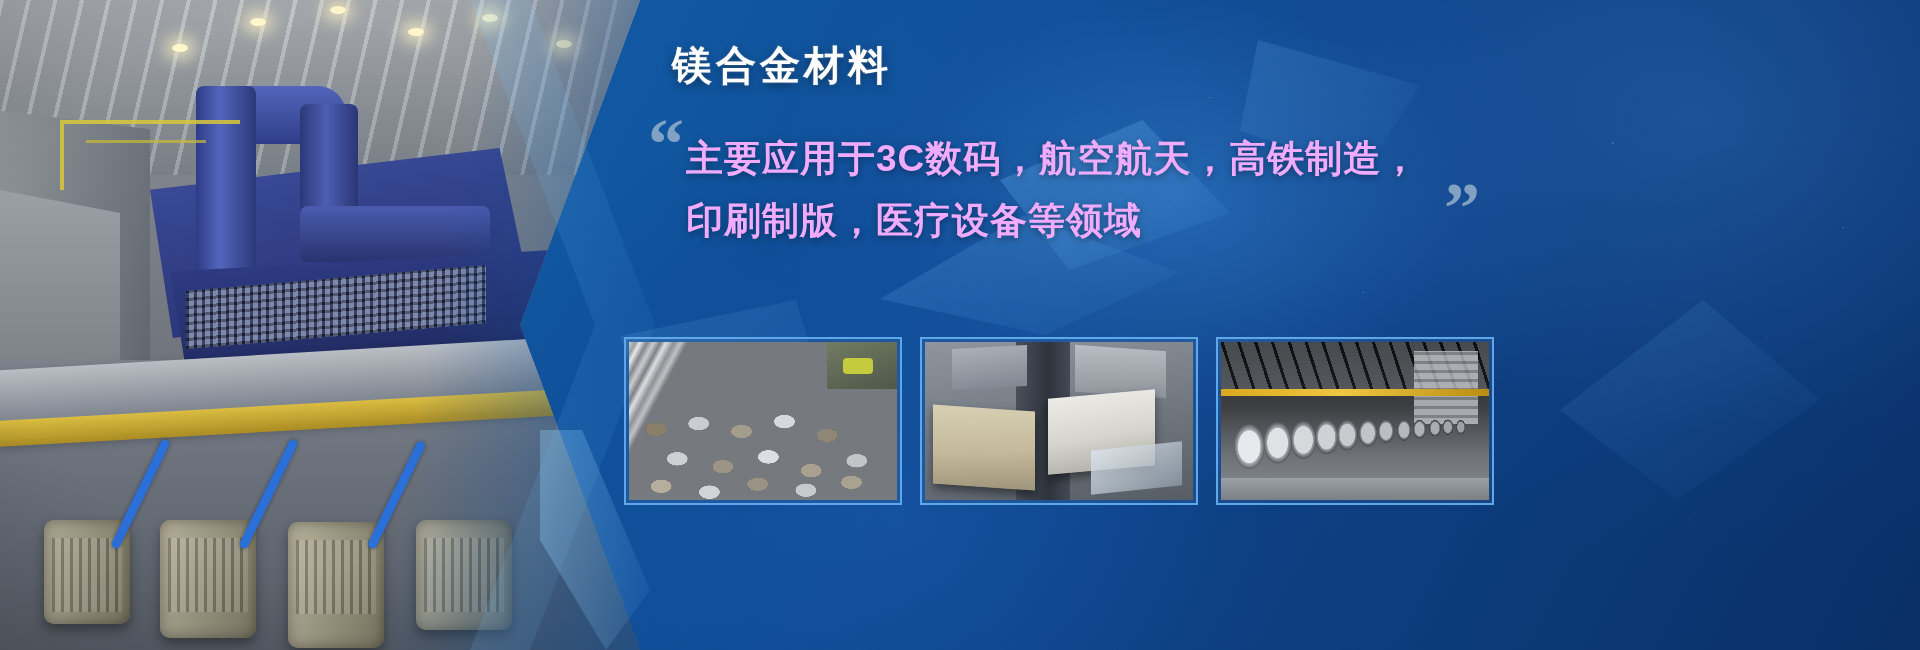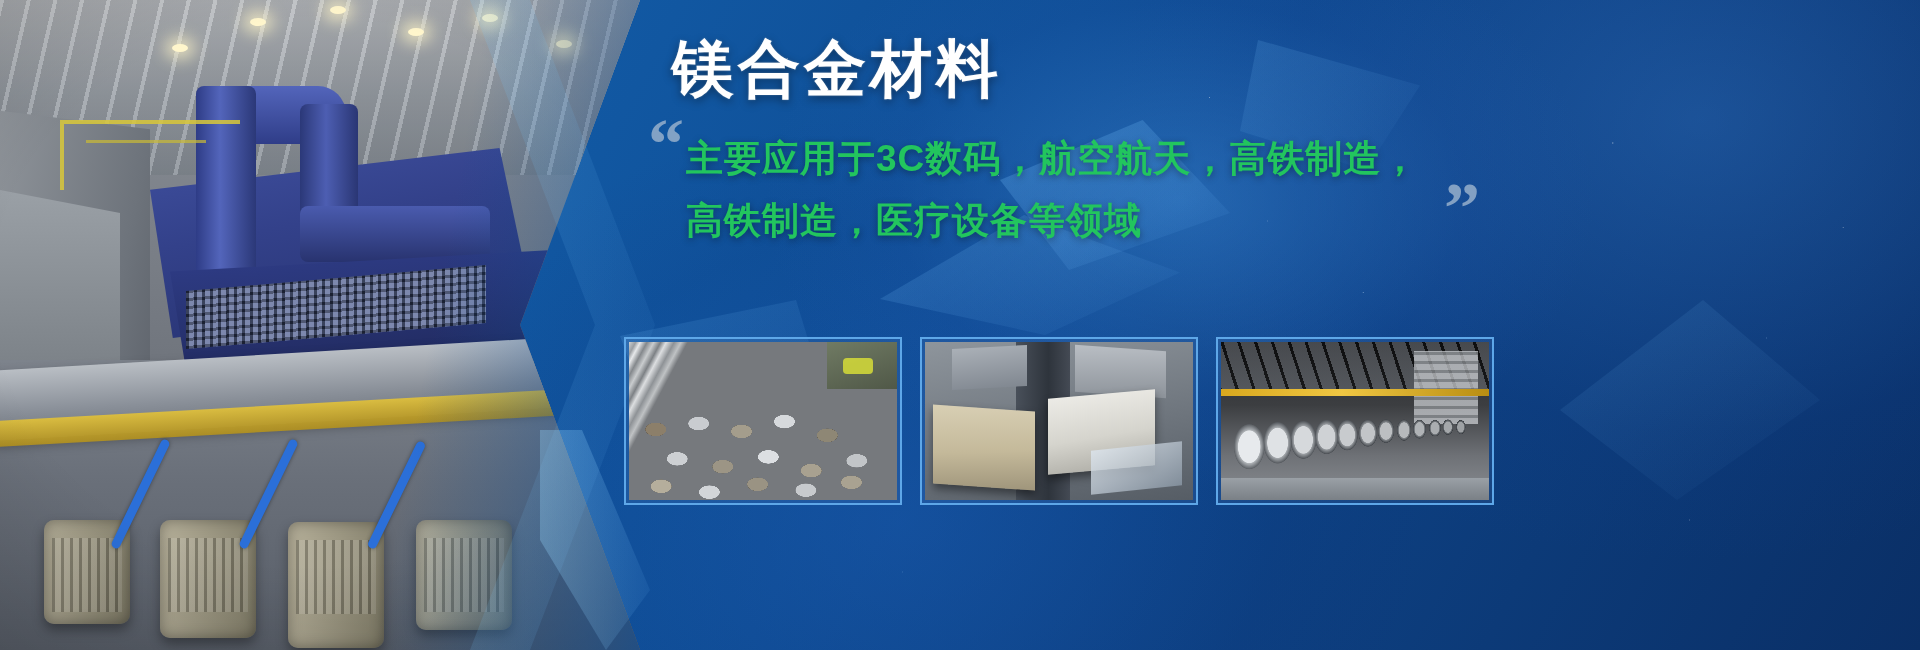--- a/index.html
+++ b/index.html
@@ -184,37 +184,37 @@
     left:540px; top:430px; width:120px; height:220px;
     background:linear-gradient(95deg, rgba(150,215,255,.55), rgba(80,165,245,.10));
     clip-path:polygon(0 0, 42px 0, 110px 160px, 66px 220px, 0 110px);
     opacity:.6;
   }
 
   
   .content { position:absolute; left:672px; top:0; width:1230px; height:650px; }
 
   .title {
-    position:absolute; left:0; top:38px;
-    font-size:62px; font-weight:bold; color:#ffffff;
+    position:absolute; left:0; top:45px;
+    font-size:40px; font-weight:bold; color:#ffffff;
     letter-spacing:4px; line-height:1;
     text-shadow:0 3px 10px rgba(0,0,0,.40), 0 0 2px rgba(255,255,255,.35);
   }
 
   .quote-open, .quote-close {
     position:absolute; color:#9fb6cf; font-weight:bold;
     font-family:"Liberation Serif","DejaVu Serif",serif;
     line-height:1; user-select:none;
   }
   .quote-open  { left:-24px; top:108px; font-size:72px; opacity:.80; }
   .quote-close { left:772px;  top:172px; font-size:72px; opacity:.80; }
 
   .lead {
     position:absolute; left:14px; top:128px; width:1000px;
-    color:#22c55e; font-size:37px; font-weight:bold;
+    color:#f0abfc; font-size:37px; font-weight:bold;
     line-height:62px; letter-spacing:1px;
     text-shadow:0 2px 7px rgba(0,0,0,.38);
   }
   .lead div { white-space:nowrap; }
 
   .sub {
     position:absolute; left:14px; top:272px;
     color:#e3ecf6; font-size:24px; font-weight:normal;
     letter-spacing:1.5px;
     text-shadow:0 1px 5px rgba(0,0,0,.35);
@@ -365,21 +365,21 @@
   <div class="content">
 
     <h1 class="title">镁合金材料</h1>
 
     <span class="quote-open">“</span>
 
     <span class="quote-close">”</span>
 
     <div class="lead">
       <div>主要应用于3C数码，航空航天，高铁制造，</div>
-      <div>高铁制造，医疗设备等领域</div>
+      <div>印刷制版，医疗设备等领域</div>
     </div>
 
   </div>
 
   <div class="thumbs">
 
     <div class="thumb">
       <div class="inner">
         <div class="t1"></div>
         <div class="t1-top"></div>

